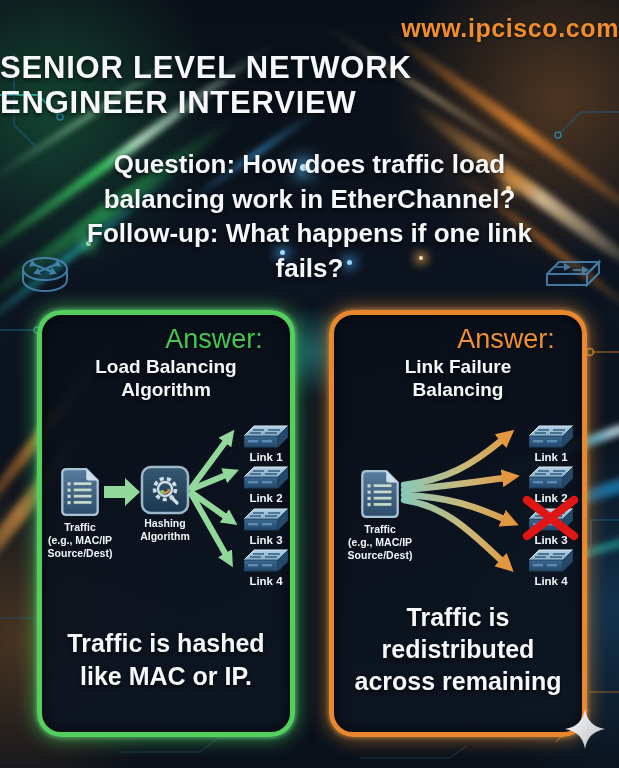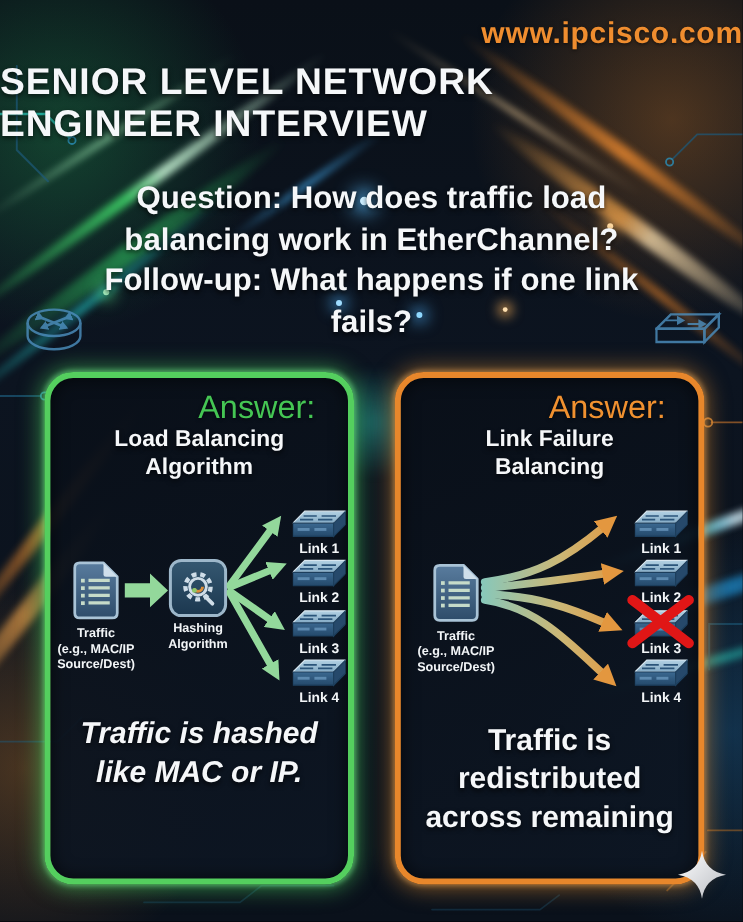--- a/index.html
+++ b/index.html
@@ -35,21 +35,21 @@
     font-size:27px;font-weight:400;text-shadow:0 1px 3px rgba(0,0,0,.6);margin-left:48px;}
   .panel-left .answer{color:#45c654;}
   .panel-right .answer{color:#f09130;}
   .panel-title{position:absolute;top:41px;left:0;width:100%;text-align:center;
     font-size:19px;font-weight:700;line-height:1.2;color:#f5f7f9;
     text-shadow:0 2px 4px rgba(0,0,0,.65);}
   .diagram{position:absolute;top:108px;left:0;}
   .caption{position:absolute;left:0;width:100%;text-align:center;
     font-weight:700;color:#f5f7f9;font-size:25px;line-height:1.3;
     text-shadow:0 2px 4px rgba(0,0,0,.7);}
-  .panel-left .caption{top:280px;font-style:italic;}
+  .panel-left .caption{top:312px;}
   .panel-right .caption{top:287px;line-height:1.27;}
   svg text{font-family:"Liberation Sans",sans-serif;font-weight:700;fill:#f2f5f7;}
   .lbl{font-size:10.5px;}
   .linklbl{font-size:11.5px;}
   .corner-icon{position:absolute;opacity:.85;}
 </style>
 </head>
 <body>
 
 <div class="stage">

